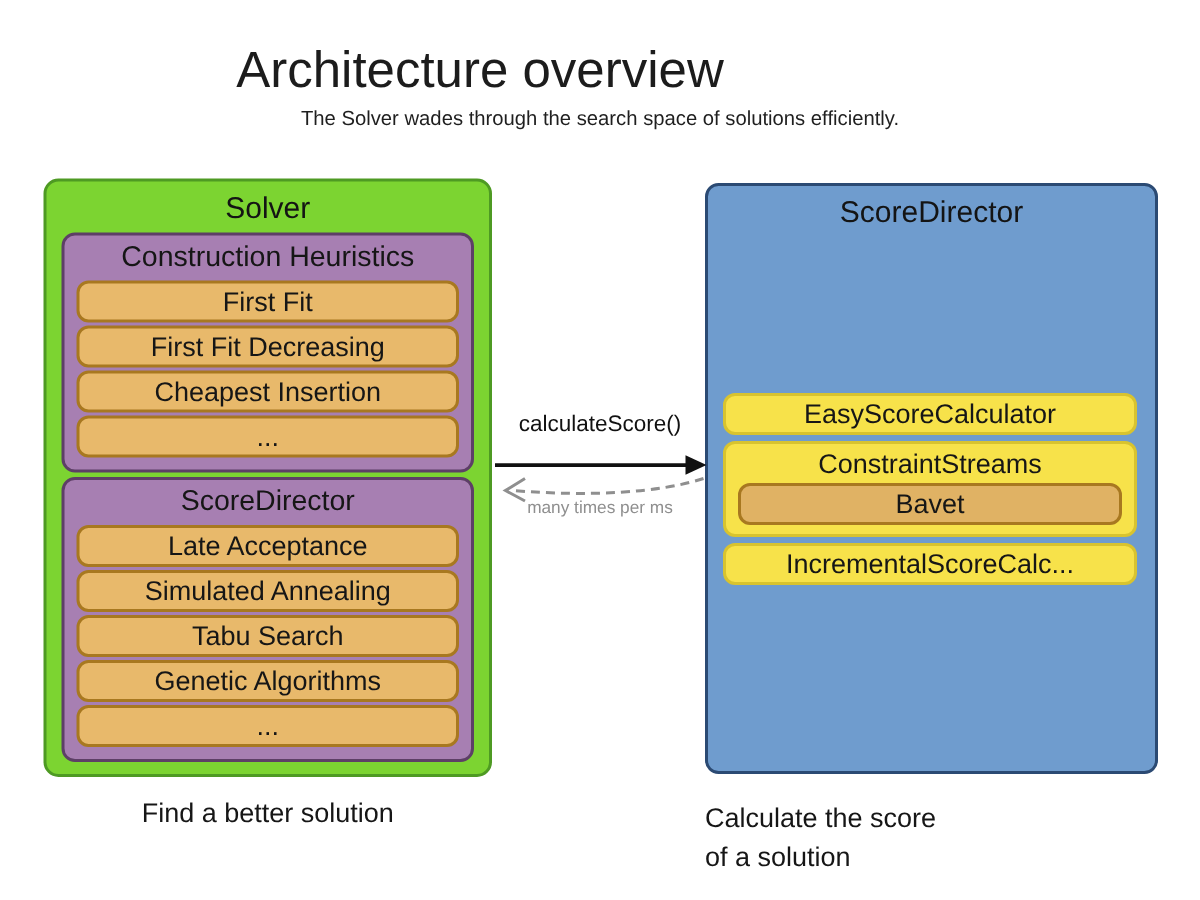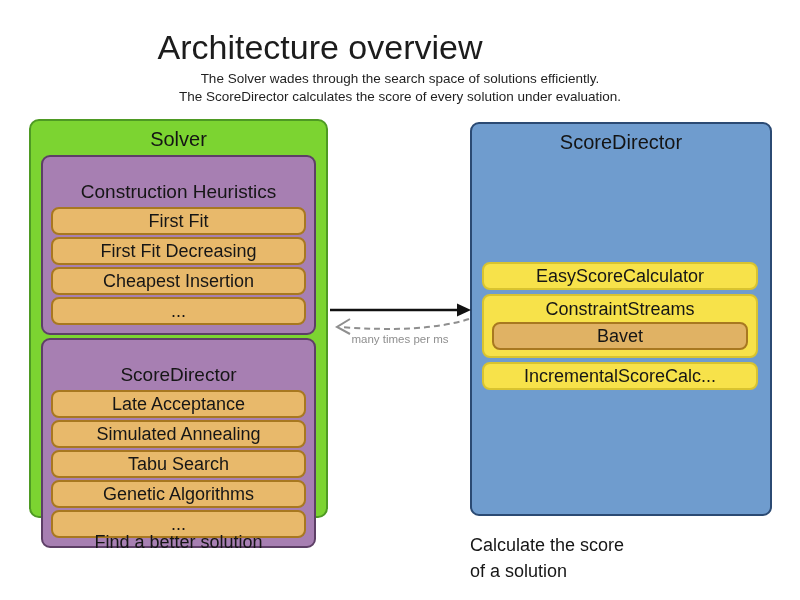--- a/index.html
+++ b/index.html
@@ -13,21 +13,21 @@
   .subtitle{position:absolute;left:0;width:800px;text-align:center;
     font-size:13.5px;color:#1f1f1f;}
   .subtitle.s1{top:71px;}
   .subtitle.s2{top:89px;}
   
   .solver-panel{position:absolute;left:29px;top:119px;width:295px;height:395px;
     background:#7cd431;border:2px solid #4e9a23;border-radius:10px;}
   .panel-title{height:34px;line-height:36px;text-align:center;font-size:20px;color:#141414;}
   .purple-box{margin:0 10px 3px 10px;background:#a77fb2;border:2px solid #5d3f66;
     border-radius:9px;padding-bottom:6px;}
-  .purple-title{height:30px;line-height:30px;text-align:center;font-size:19px;color:#161616;margin-top:20px;}
+  .purple-title{height:30px;line-height:30px;text-align:center;font-size:19px;color:#161616;}
   .orange-item{margin:0 8px 2px 8px;height:24px;line-height:24px;background:#e8b96b;
     border:2px solid #a87820;border-radius:8px;text-align:center;font-size:18px;color:#161616;}
   
   .sd-panel{position:absolute;left:470px;top:122px;width:298px;height:390px;
     background:#6f9cce;border:2px solid #2b4a73;border-radius:9px;}
   .yellow-stack{position:absolute;left:10px;right:12px;top:106px;margin-top:32px;}
   .yellow-box{background:#f7e24a;border:2px solid #d8c32f;border-radius:8px;margin-bottom:4px;}
   .yellow-label{height:24px;line-height:25px;text-align:center;font-size:18px;color:#161616;}
   .yellow-box.tall .yellow-label{height:26px;line-height:27px;}
   .yellow-box.tall{padding-bottom:6px;}
@@ -45,21 +45,20 @@
   .caption-right{position:absolute;left:470px;top:532px;width:302px;text-align:left;
     font-size:18px;line-height:26px;color:#161616;}
 </style>
 </head>
 <body>
 
 <div id="canvas">
 
   <div class="title">Architecture overview</div>
   <div class="subtitle s1">The Solver wades through the search space of solutions efficiently.</div>
-  <div class="subtitle s2">The ScoreDirector calculates the score of every solution under evaluation.</div>
 
   <div class="solver-panel">
     <div class="panel-title">Solver</div>
 
     <div class="purple-box">
       <div class="purple-title">Construction Heuristics</div>
       <div class="orange-item">First Fit</div>
       <div class="orange-item">First Fit Decreasing</div>
       <div class="orange-item">Cheapest Insertion</div>
       <div class="orange-item">...</div>
@@ -84,20 +83,21 @@
       <div class="yellow-box tall">
         <div class="yellow-label">ConstraintStreams</div>
         <div class="bavet">Bavet</div>
       </div>
       <div class="yellow-box">
         <div class="yellow-label">IncrementalScoreCalc...</div>
       </div>
     </div>
   </div>
 
+  <div class="call-label">calculateScore()</div>
   <svg class="arrow-svg" width="146" height="85" viewBox="0 0 146 85">
     <line x1="2" y1="40" x2="130" y2="40" stroke="#111111" stroke-width="2.5"></line>
     <polygon points="129,33.5 143,40 129,46.5" fill="#111111"></polygon>
     <path d="M141,49 C110,59 64,61 13,57" stroke="#8f8f8f" stroke-width="2" stroke-dasharray="6,4" fill="none"></path>
     <polyline points="22,49 9,57 22,64" stroke="#8f8f8f" stroke-width="2" fill="none"></polyline>
   </svg>
   <div class="freq-label">many times per ms</div>
 
   <div class="caption-left">Find a better solution</div>
   <div class="caption-right">

